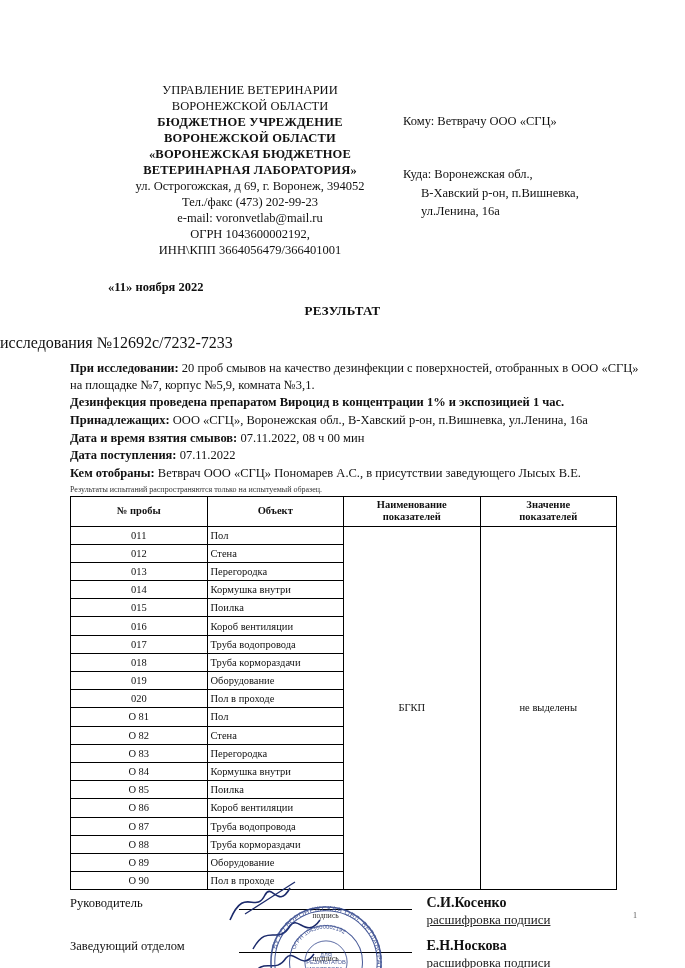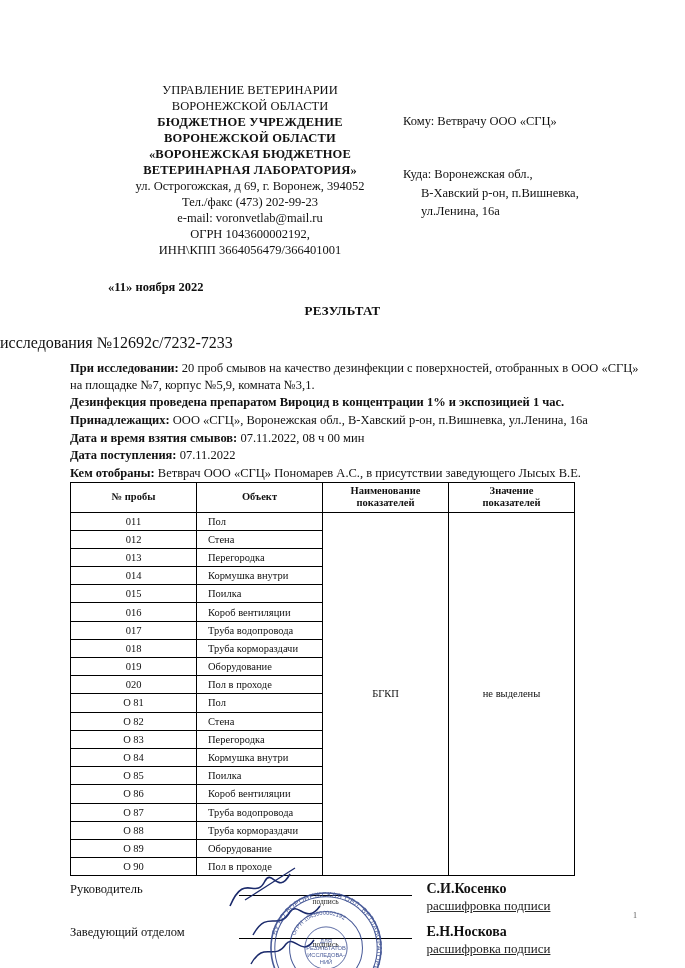--- a/index.html
+++ b/index.html
@@ -82,28 +82,28 @@
   .lbl {
     font-weight: bold;
   }
   .note {
     padding: 3px 0 2px 70px;
     font-size: 8px;
     color: #333;
   }
   table.samples {
     border-collapse: collapse;
-    width: 505px;
+    width: 547px;
     margin-left: 70px;
     font-size: 10.5px;
     table-layout: fixed;
   }
   table.samples th, table.samples td {
     border: 1px solid #000;
-    padding: 1px 11px;
+    padding: 1px 3px;
     vertical-align: middle;
   }
   table.samples th {
     text-align: center;
     font-weight: bold;
     font-size: 10.5px;
     line-height: 1.15;
     padding: 2px 2px;
   }
   td.num {
@@ -232,20 +232,21 @@
 
   <div class="body-text">
     <p><span class="lbl">При исследовании:</span> <span>20 проб смывов на качество дезинфекции с поверхностей, отобранных в ООО «СГЦ» на площадке №7, корпус №5,9, комната №3,1.</span></p>
     <p><span class="lbl">Дезинфекция проведена препаратом Вироцид в концентрации 1% и экспозицией 1 час.</span></p>
     <p><span class="lbl">Принадлежащих:</span> <span>ООО «СГЦ», Воронежская обл., В-Хавский р-он, п.Вишневка, ул.Ленина, 16а</span></p>
     <p><span class="lbl">Дата и время взятия смывов:</span> <span>07.11.2022, 08 ч 00 мин</span></p>
     <p><span class="lbl">Дата поступления:</span> <span>07.11.2022</span></p>
     <p><span class="lbl">Кем отобраны:</span> <span>Ветврач ООО «СГЦ» Пономарев А.С., в присутствии заведующего Лысых В.Е.</span></p>
   </div>
 
+  <div class="note">Результаты испытаний распространяются только на испытуемый образец.</div>
 
   <table class="samples">
     <thead>
       <tr>
         <th>№ пробы</th>
         <th>Объект</th>
         <th>
           <span>Наименование</span><br>
           <span>показателей</span>
         </th>

